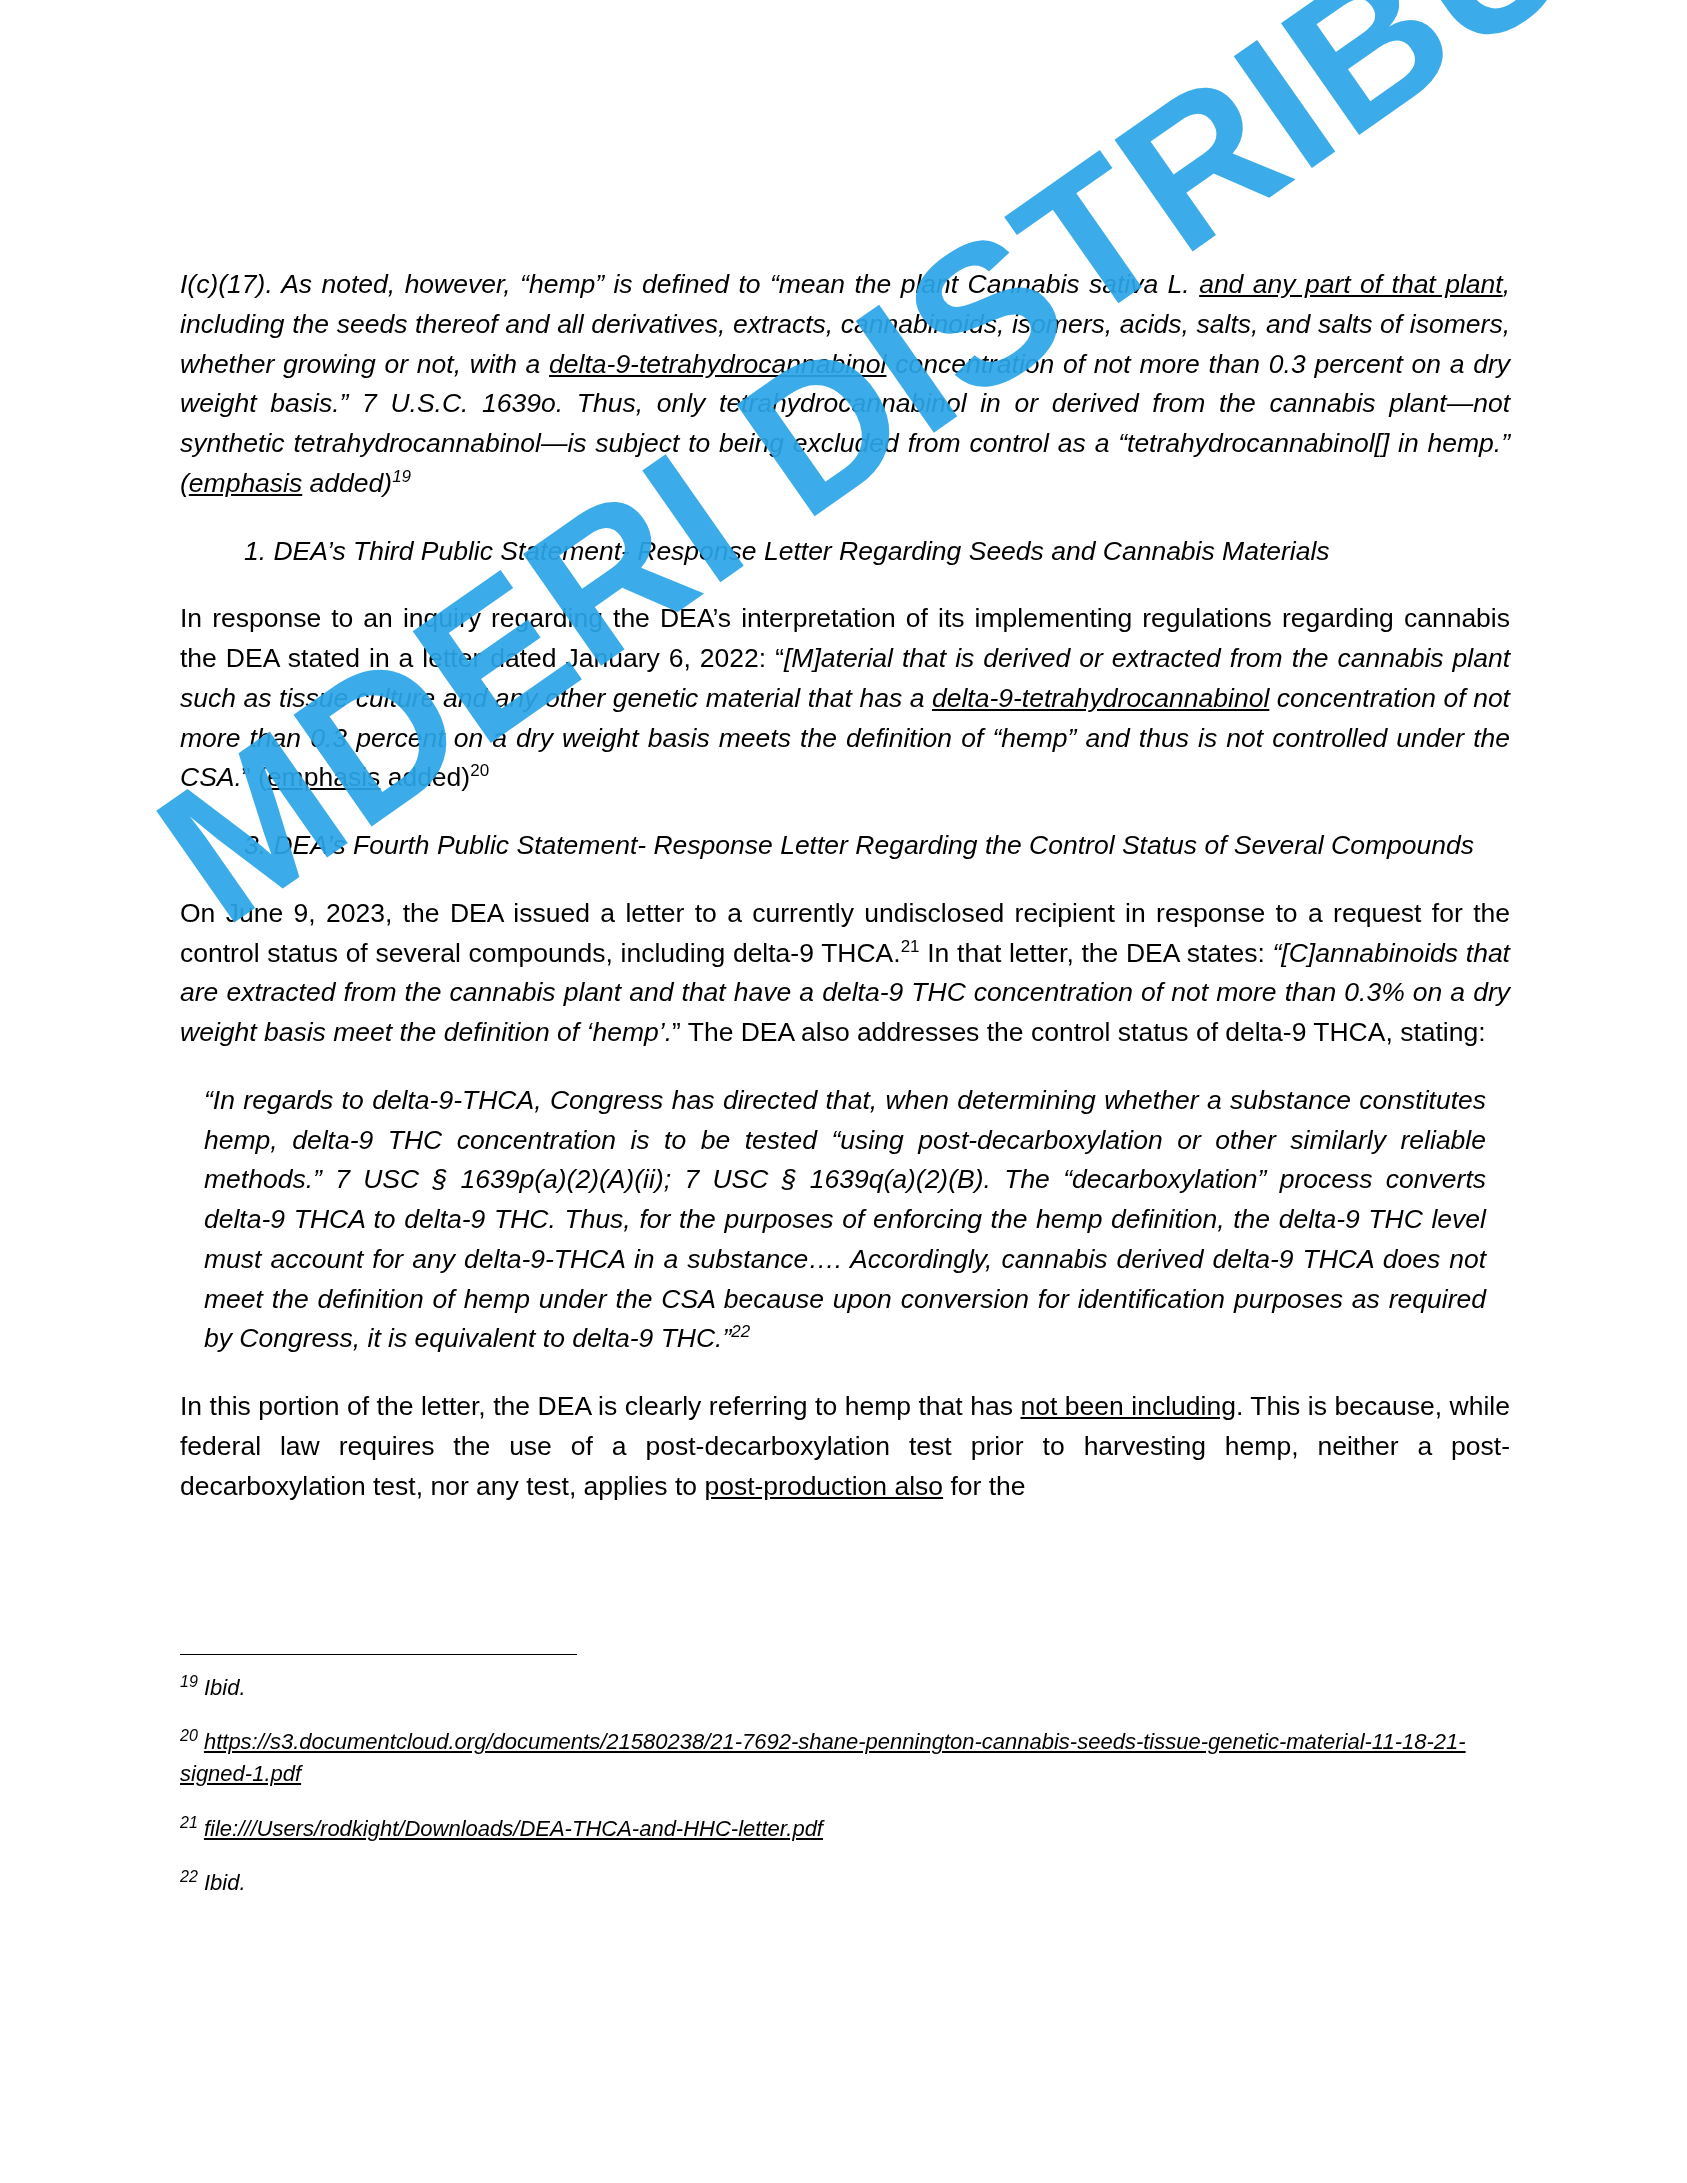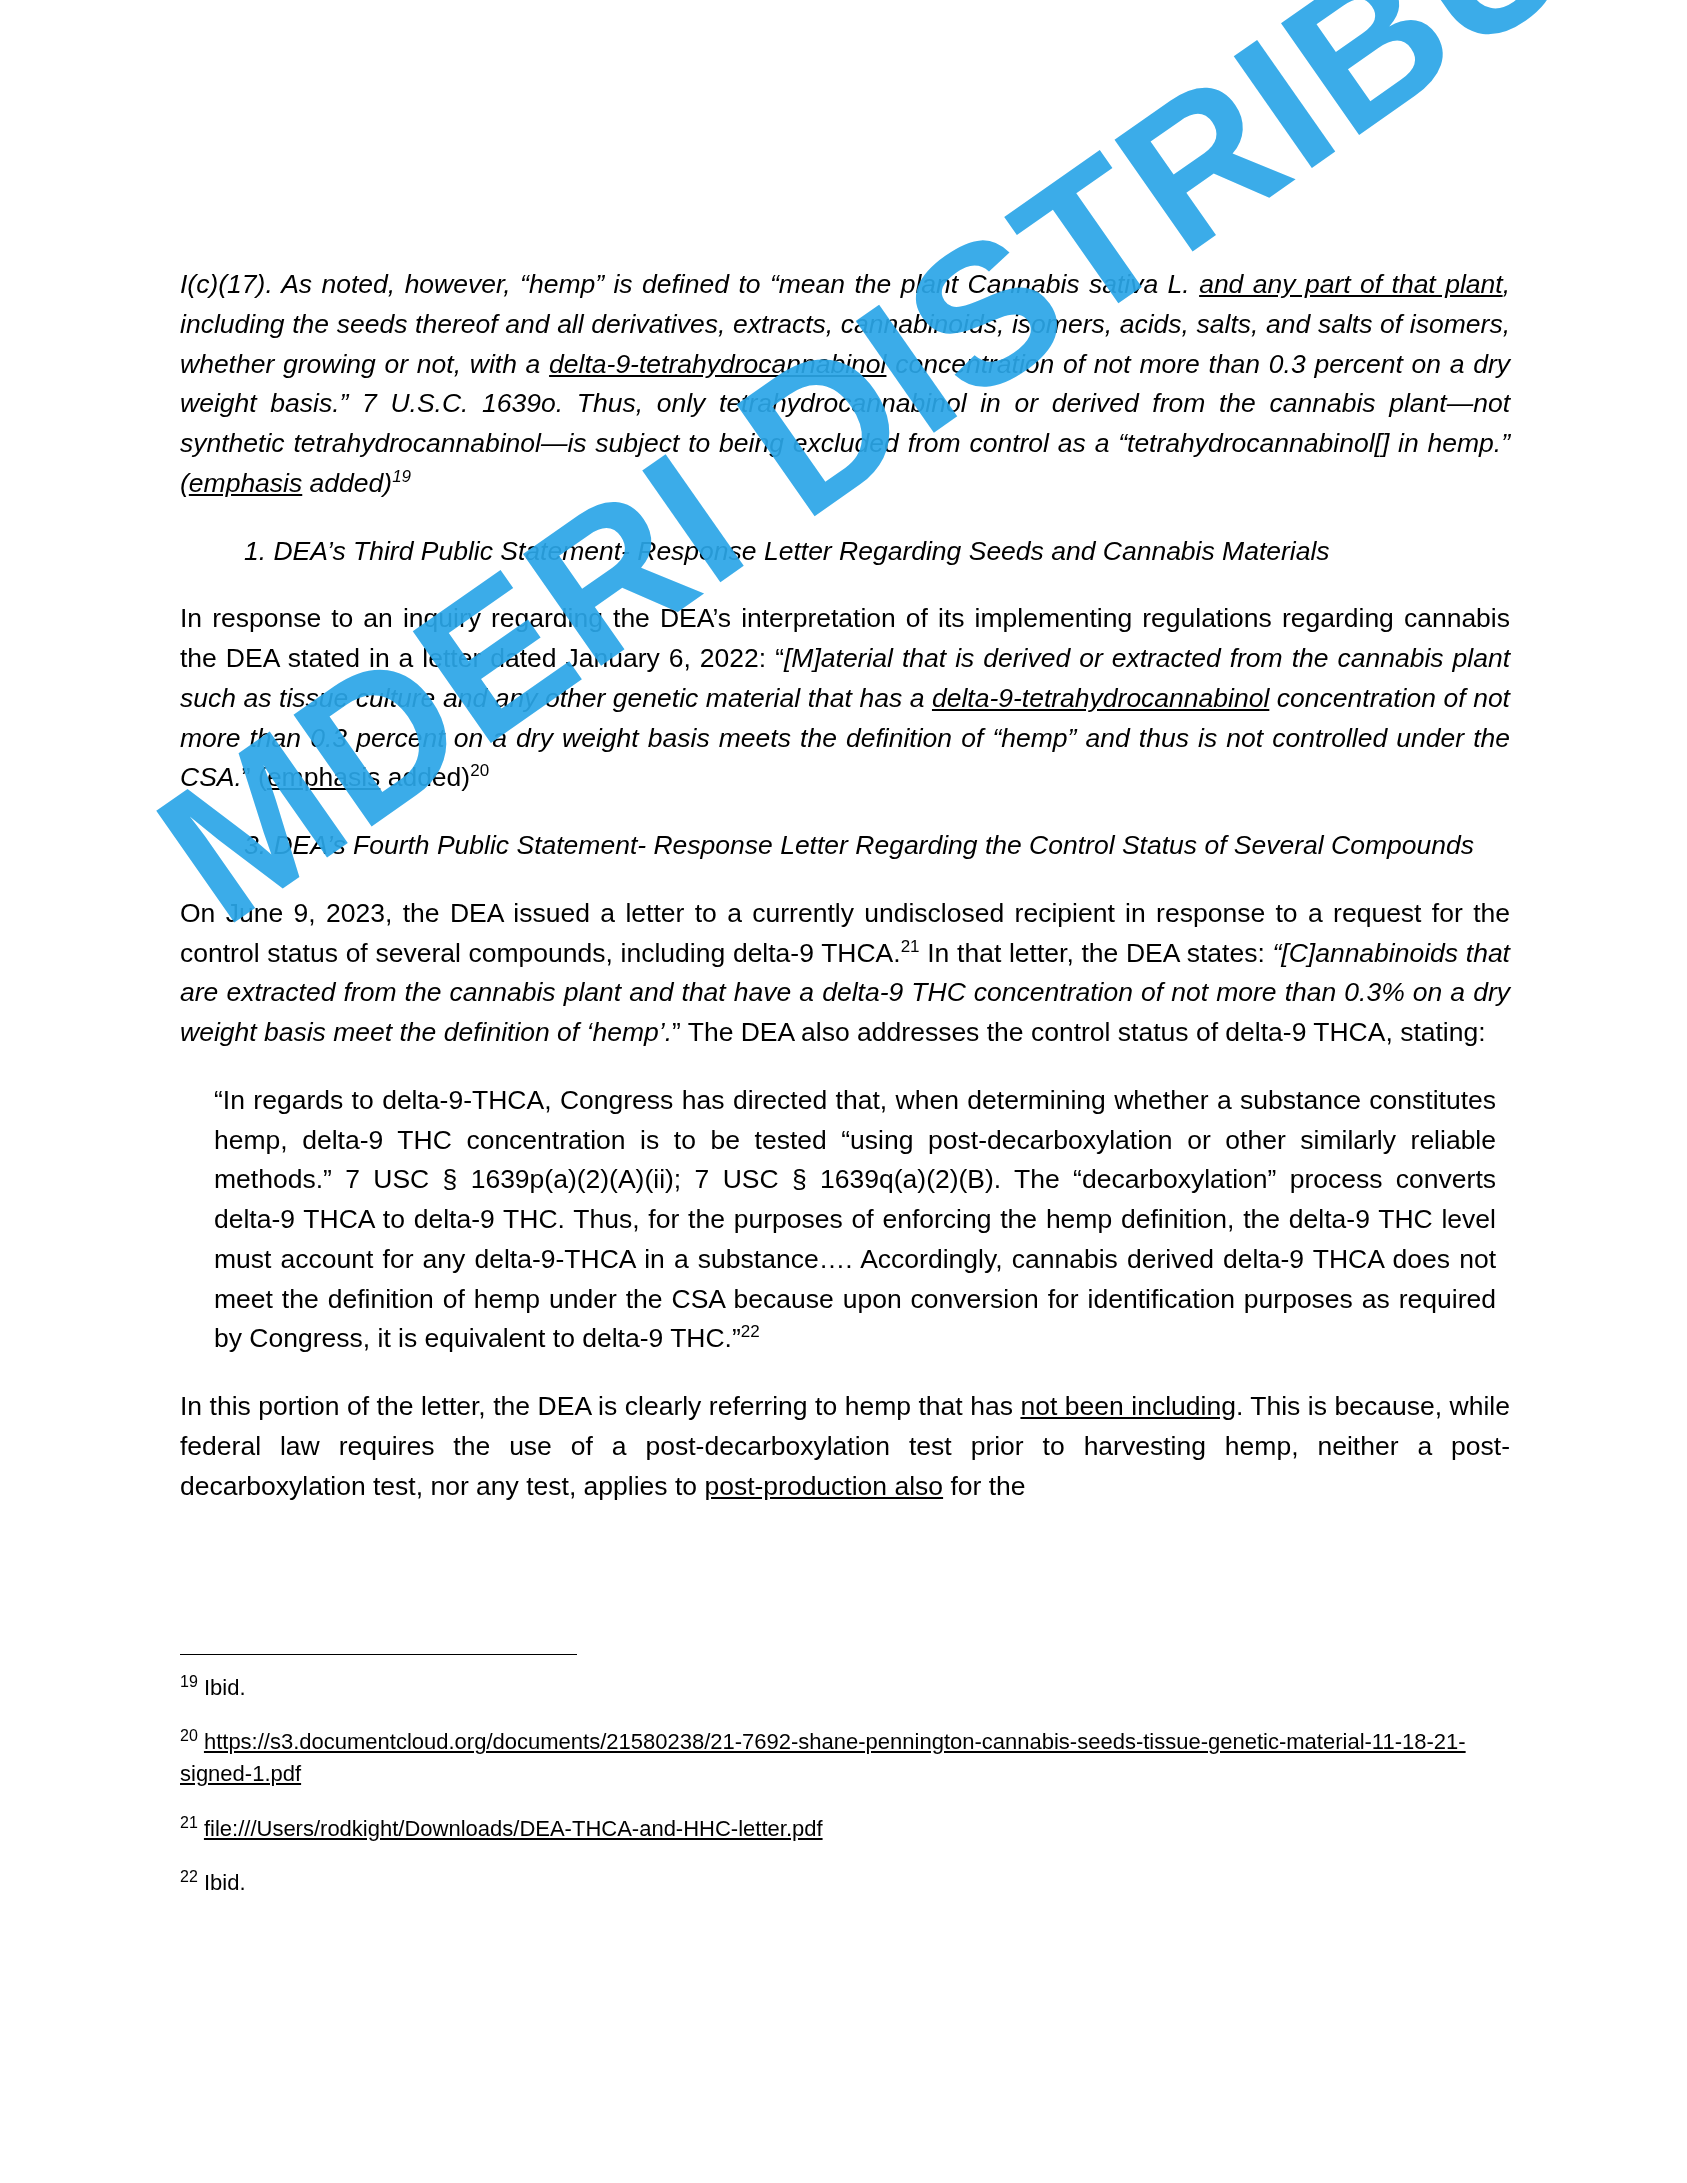--- a/index.html
+++ b/index.html
@@ -37,23 +37,24 @@
   .ital {
     font-style: italic;
   }
   .und {
     text-decoration: underline;
   }
   .indent {
     text-indent: 64px;
   }
   .blockquote {
-    margin-left: 34px;
+    margin-left: 24px;
     margin-right: 0px;
     width: 1282px;
+    font-style: italic;
   }
   sup {
     font-size: 17px;
     vertical-align: super;
     line-height: 0;
   }
   .footnotes {
     position: absolute;
     left: 180px;
     top: 1654px;
@@ -62,20 +63,21 @@
   .fn-rule {
     width: 397px;
     height: 0;
     border-top: 1.3px solid #000;
     margin-bottom: 17px;
   }
   .fn {
     font-size: 22px;
     line-height: 1.45;
     margin-bottom: 22.5px;
+    font-style: italic;
   }
   .fn sup {
     font-size: 16px;
   }
   .pagenum {
     position: absolute;
     left: 1472px;
     top: 2048px;
     font-size: 24px;
   }

